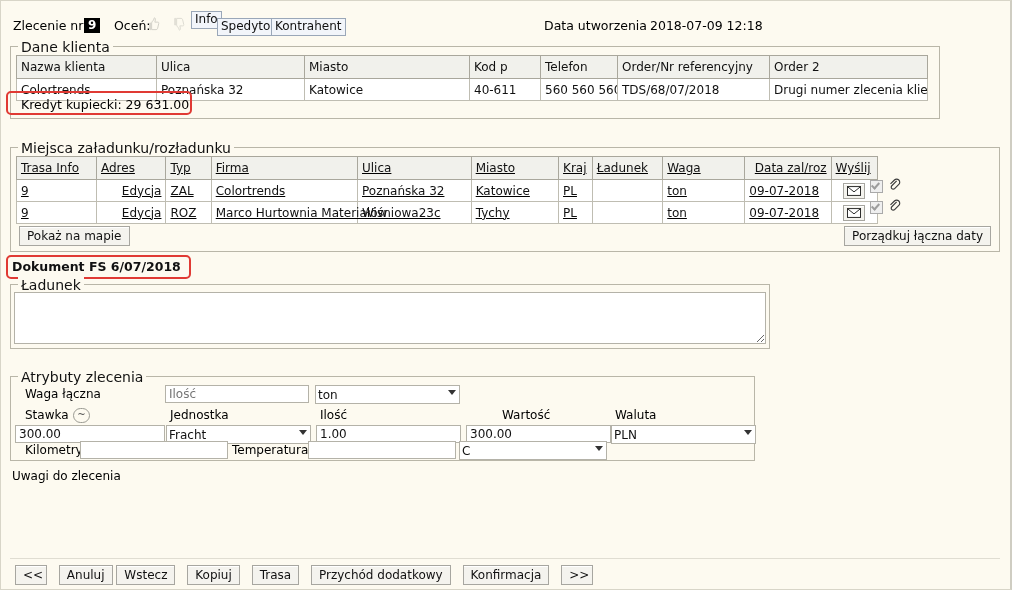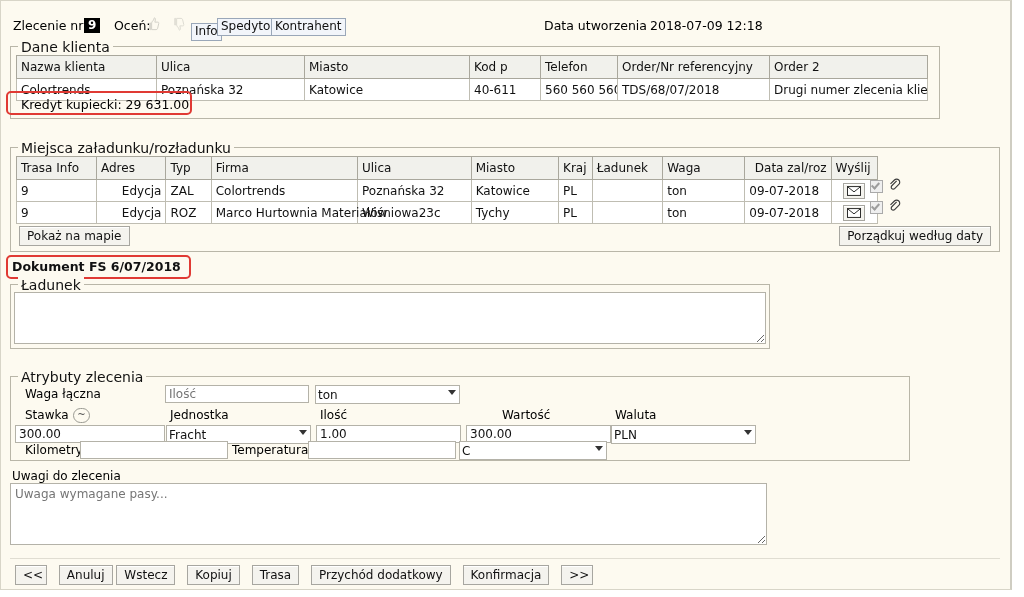--- a/index.html
+++ b/index.html
@@ -111,21 +111,21 @@
       </svg>
     </span>
     <span class="ico thumb" style="position:absolute;left:170px;top:15px;">
       <svg viewBox="0 0 16 16" width="15" height="16">
         <path d="M5 9 L5 2 L4 2 L4 9 Z M6 9 C6 11 8.5 11.5 8.5 13.8 C8.5 14.6 9.3 14.8 9.7 14.2
                  C10.2 13.3 9.9 11.4 9.4 10 L12.6 10 C13.4 10 13.9 9.3 13.6 8.6 L12.4 3.4
                  C12.2 2.6 11.6 2 10.8 2 L6 2 Z" fill="none" stroke="#b3b3ac" stroke-width="1"></path>
       </svg>
     </span>
 
-    <span class="tag-btn" style="position:absolute;left:190px;top:22px;">Info</span>
+    <span class="tag-btn" style="position:absolute;left:190px;top:10px;">Info</span>
     <span class="tag-btn" style="position:absolute;left:216px;top:17px;">Spedytor</span>
     <span class="tag-btn" style="position:absolute;left:270px;top:17px;">Kontrahent</span>
 
     <span class="lbl" style="left:543px;top:17px;">Data utworzenia</span>
     <span class="lbl" style="left:649px;top:17px;">2018-07-09 12:18</span>
   </div>
 
   <div class="fs" style="left:9px;top:45px;width:930px;height:73px;">
     <span class="leg">Dane klienta</span>
 
@@ -163,21 +163,21 @@
       </tbody>
     </table>
 
     <span style="position:absolute;left:10px;top:50px;font-size:12.5px;">Kredyt kupiecki: 29 631.00</span>
   </div>
   <div class="hl" style="left:5px;top:90px;width:182px;height:20px;"></div>
 
   <div class="fs" style="left:9px;top:146px;width:990px;height:105px;">
     <span class="leg">Miejsca załadunku/rozładunku</span>
 
-    <table class="grid" style="position:absolute;left:5px;top:8px;width:862px;">
+    <table class="grid" style="position:absolute;left:5px;top:8px;width:862px;text-decoration:underline;">
       <colgroup>
         <col style="width:76px">
           <col style="width:66px">
           <col style="width:43px">
           <col style="width:139px">
         <col style="width:108px">
           <col style="width:83px">
           <col style="width:32px">
           <col style="width:67px">
         <col style="width:78px">
@@ -252,32 +252,32 @@
     </span>
     <span class="chk" style="position:absolute;left:859px;top:53px;"></span>
     <span class="ico" style="position:absolute;left:876px;top:50px;">
       <svg viewBox="0 0 16 16" width="14" height="14">
         <path d="M11 4.5 L5.5 10 C4.6 10.9 4.6 12.3 5.5 13.2 C6.4 14.1 7.8 14.1 8.7 13.2
                  L13.5 8.4 C14.9 7 14.9 4.8 13.5 3.4 C12.1 2 9.9 2 8.5 3.4 L4 7.9" fill="none" stroke="#3a3a3a" stroke-width="1.3"></path>
       </svg>
     </span>
 
     <button class="btn" style="position:absolute;left:8px;top:78px;">Pokaż na mapie</button>
-    <button class="btn" style="position:absolute;right:8px;top:78px;">Porządkuj według daty</button>
+    <button class="btn" style="position:absolute;right:8px;top:78px;">Porządkuj łączna daty</button>
   </div>
 
   <div class="doc-title" style="left:11px;top:258px;">Dokument FS 6/07/2018</div>
   <div class="hl" style="left:5px;top:254px;width:181px;height:20px;"></div>
 
   <div class="fs" style="left:9px;top:283px;width:760px;height:65px;">
     <span class="leg">Ładunek</span>
     <textarea class="ta" style="position: absolute; left: 3px; top: 7px; width: 752px; height: 52px; resize: both;"></textarea>
   </div>
 
-  <div class="fs" style="left:9px;top:375px;width:900px;height:85px;">
+  <div class="fs" style="left:9px;top:375px;width:745px;height:85px;">
     <span class="leg">Atrybuty zlecenia</span>
 
     <span style="position:absolute;left:14px;top:10px;font-size:12px;">Waga łączna</span>
     <input class="txt" style="position: absolute; left: 154px; top: 8px; width: 144px;" placeholder="Ilość">
     <span class="selwrap" style="position:absolute;left:304px;top:8px;">
       <select class="sel" style="width:145px;">
         <option>ton</option>
       </select>
       <span class="arrow"></span>
     </span>
@@ -312,21 +312,20 @@
     <input class="txt" style="position: absolute; left: 297px; top: 64px; width: 148px;" value="">
     <span class="selwrap" style="position:absolute;left:448px;top:64px;">
       <select class="sel" style="width:148px;">
         <option>C</option>
       </select>
       <span class="arrow"></span>
     </span>
   </div>
 
   <div style="position:absolute;left:11px;top:468px;font-size:12px;">Uwagi do zlecenia</div>
-  <textarea class="ta" style="position: absolute; left: 9px; top: 482px; width: 757px; height: 62px; resize: both;" placeholder="Uwaga wymagane pasy..."></textarea>
 
   <div class="sep" style="left:9px;top:557px;width:990px;"></div>
 
   <div style="position:absolute;left:14px;top:564px;">
     <button class="btn" style="margin-right:8px;width:32px;">&lt;&lt;</button>
     <button class="btn" style="margin-right:0;">Anuluj</button>
     <button class="btn" style="margin-right:8px;">Wstecz</button>
     <button class="btn" style="margin-right:8px;">Kopiuj</button>
     <button class="btn" style="margin-right:8px;">Trasa</button>
     <button class="btn" style="margin-right:8px;">Przychód dodatkowy</button>

